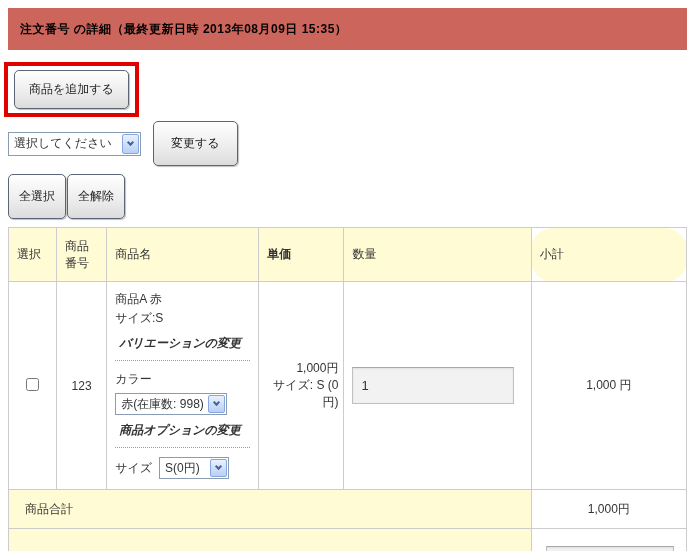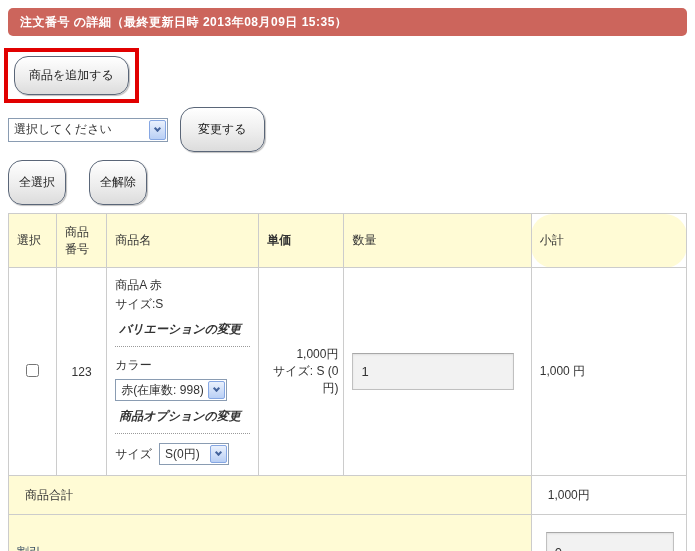--- a/index.html
+++ b/index.html
@@ -8,74 +8,74 @@
   }
   *{box-sizing:border-box;}
   html,body{margin:0;padding:0;}
   body{
     width:695px;height:551px;overflow:hidden;background:#fff;
     font-family:"Liberation Sans","DejaVu Sans",sans-serif;font-size:12px;color:var(--text);
   }
   .page{padding:8px;}
   
   .header-bar{
-    height:28px;background:var(--header-bg);border-radius:5px;color:#ffffff;font-weight:bold;
+    height:42px;background:var(--header-bg);border-radius:0;color:#000000;font-weight:bold;
     display:flex;align-items:center;padding:0 12px;letter-spacing:.5px;
   }
   
   .highlight-box{
     display:inline-block;border:4px solid var(--highlight-red);
     padding:4px 6px;margin:12px 0 0 -4px;
   }
   .btn{
     font-family:"Liberation Sans","DejaVu Sans",sans-serif;font-size:12px;color:#222;
     background:linear-gradient(#ffffff,#ececec 60%,#dcdcdc);
-    border:1px solid #5a6678;border-radius:14px;box-shadow:1px 1px 1px rgba(0,0,0,.25);
+    border:1px solid #5a6678;border-radius:5px;box-shadow:1px 1px 1px rgba(0,0,0,.25);
     cursor:pointer;white-space:nowrap;
   }
   .btn-add{padding:10px 14px;}
   .btn-change{padding:13px 17px;}
   .btn-sel{padding:13px 10px;}
   .action-row{display:flex;align-items:center;gap:12px;margin-top:4px;}
-  .selall-row{display:flex;align-items:center;gap:23px;margin-top:8px;}
+  .selall-row{display:flex;align-items:center;gap:1px;margin-top:8px;}
   
   .xp-select{
     display:inline-flex;align-items:center;justify-content:space-between;
     background:#fff;border:1px solid #8a9cb2;height:24px;padding-left:5px;cursor:pointer;
   }
   .xp-select .sel-text{white-space:nowrap;overflow:hidden;}
   .sel-arrow{
     width:17px;align-self:stretch;margin:1px;flex:0 0 17px;
     background:linear-gradient(#eaf1fd,#b9cff5);border:1px solid #86a7e3;border-radius:2px;
     display:flex;align-items:center;justify-content:center;
   }
   .sel-arrow i{
     display:block;width:5px;height:5px;margin-top:-3px;
     border-right:2px solid #44639c;border-bottom:2px solid #44639c;transform:rotate(45deg);
   }
-  .w-bulk{width:160px;text-align:center;}
+  .w-bulk{width:133px;text-align:center;}
   .w-color{width:112px;height:22px;margin-top:4px;}
   .w-size{width:70px;height:22px;}
   
   table{border-collapse:collapse;width:679px;margin-top:8px;table-layout:fixed;}
   th,td{border:1px solid var(--border);padding:8px;vertical-align:middle;}
   thead th{
     background:var(--thead-bg);font-weight:normal;text-align:left;height:54px;color:var(--text);
   }
   .col-select{width:48px;}
   .col-no{width:50px;}
   .col-name{width:152px;}
   .col-price{width:85px;font-weight:bold;}
   .col-qty{width:187px;}
   .col-sub{width:155px;border-radius:22px;}
   td.c-select{text-align:center;}
   td.c-no{text-align:center;}
   td.c-name{vertical-align:top;padding:8px 6px 10px 8px;}
   td.c-price{text-align:right;padding-right:5px;line-height:17px;}
-  td.c-sub{text-align:left;margin-left:16px;}
+  td.c-sub{text-align:center;margin-left:16px;}
   .name-line{line-height:19px;}
   .bold-label{font-weight:bold;margin:6px 0 2px 4px;line-height:18px;font-style:italic;}
   .dotted{border-top:1px dotted #9a9a9a;margin:8px 2px 9px 0;height:0;}
   .size-row{display:flex;align-items:center;gap:7px;margin-top:4px;}
   .txt-input{
     background:var(--input-bg);border:1px solid #c0c0c0;border-top-color:#a8a8a8;
     font-family:"Liberation Sans","DejaVu Sans",sans-serif;font-size:13px;color:#333;
     padding:0 8px;box-shadow:inset 0 1px 2px rgba(0,0,0,.08);
   }
   .qty-input{width:162px;height:37px;}

